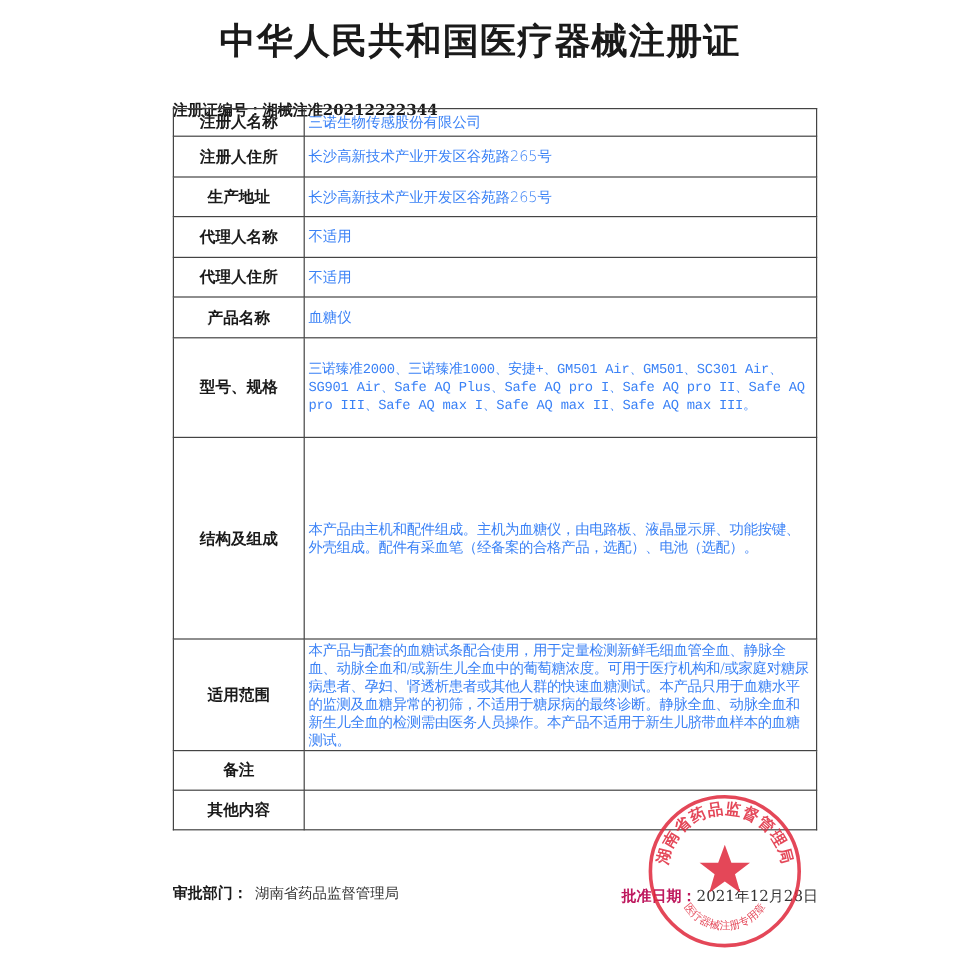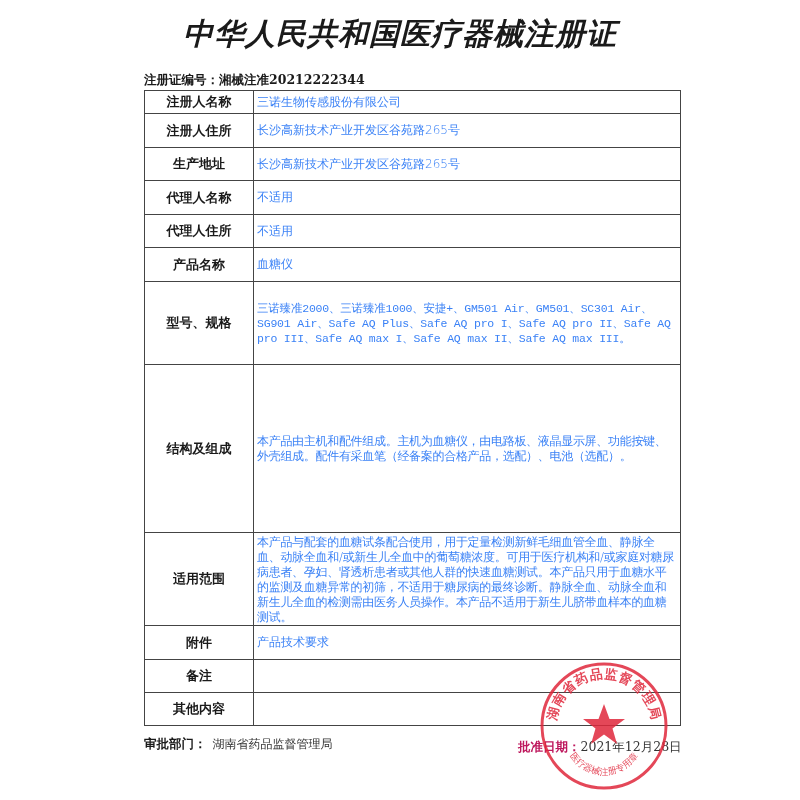--- a/index.html
+++ b/index.html
@@ -18,26 +18,25 @@
     .doc-title {
       position: absolute;
       left: 0;
       top: 14px;
       width: 800px;
       text-align: center;
       font-size: 30px;
       font-weight: bold;
       letter-spacing: 1px;
       color: #1a1a1a;
-      font-style: italic;
     }
     .reg-number {
       position: absolute;
       left: 144px;
-      top: 72px;
+      top: 84px;
       font-size: 12.5px;
       font-weight: bold;
       color: #1a1a1a;
     }
     .cert-table {
       position: absolute;
       left: 144px;
       top: 90px;
       width: 537px;
       border-collapse: collapse;
@@ -147,24 +146,20 @@
     <td class="value mono">三诺臻准2000、三诺臻准1000、安捷+、GM501 Air、GM501、SC301 Air、SG901 Air、Safe AQ Plus、Safe AQ pro I、Safe AQ pro II、Safe AQ pro III、Safe AQ max I、Safe AQ max II、Safe AQ max III。</td>
   </tr>
   <tr style="height:168px;">
     <td class="label">结构及组成</td>
     <td class="value para">本产品由主机和配件组成。主机为血糖仪，由电路板、液晶显示屏、功能按键、外壳组成。配件有采血笔（经备案的合格产品，选配）、电池（选配）。</td>
   </tr>
   <tr style="height:85px;">
     <td class="label">适用范围</td>
     <td class="value para para-top">本产品与配套的血糖试条配合使用，用于定量检测新鲜毛细血管全血、静脉全血、动脉全血和/或新生儿全血中的葡萄糖浓度。可用于医疗机构和/或家庭对糖尿病患者、孕妇、肾透析患者或其他人群的快速血糖测试。本产品只用于血糖水平的监测及血糖异常的初筛，不适用于糖尿病的最终诊断。静脉全血、动脉全血和新生儿全血的检测需由医务人员操作。本产品不适用于新生儿脐带血样本的血糖测试。</td>
   </tr>
-  <tr style="height:34px;">
-    <td class="label">附件</td>
-    <td class="value">产品技术要求</td>
-  </tr>
   <tr style="height:33px;">
     <td class="label">备注</td>
     <td class="value"></td>
   </tr>
   <tr style="height:33px;">
     <td class="label">其他内容</td>
     <td class="value"></td>
   </tr>
 </tbody>
   </table>

